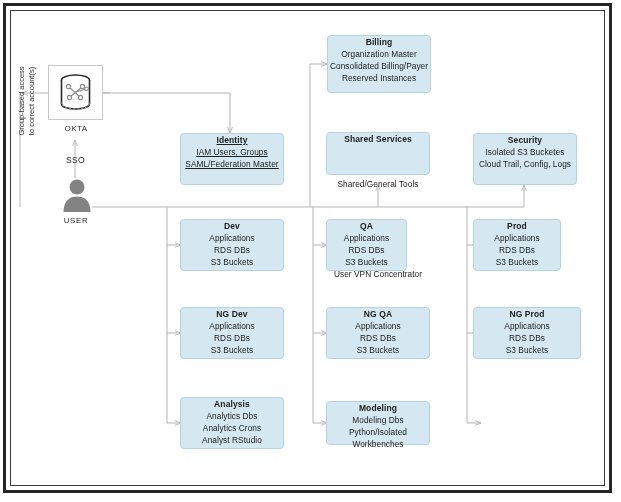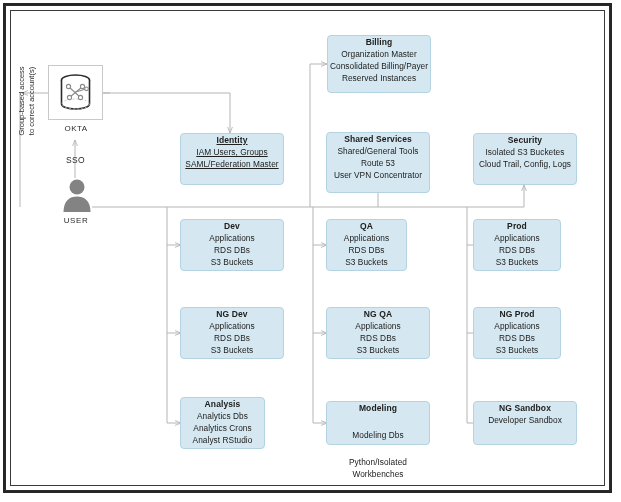--- a/index.html
+++ b/index.html
@@ -227,21 +227,21 @@
     <div class="n-line">Consolidated Billing/Payer</div>
     <div class="n-line">Reserved Instances</div>
   </div>
 
   <div class="node" style="left:180px; top:133px; width:104px; height:52px;text-decoration:underline;">
     <div class="n-title">Identity</div>
     <div class="n-line">IAM Users, Groups</div>
     <div class="n-line">SAML/Federation Master</div>
   </div>
 
-  <div class="node" style="left:326px; top:132px; width:104px; height:61px;">
+  <div class="node" style="left:326px; top:132px; width:104px; height:43px;gap:33px;">
     <div class="n-title">Shared Services</div>
     <div class="n-line">Shared/General Tools</div>
     <div class="n-line">Route 53</div>
     <div class="n-line">User VPN Concentrator</div>
   </div>
 
   <div class="node" style="left:473px; top:133px; width:104px; height:52px;">
     <div class="n-title">Security</div>
     <div class="n-line">Isolated S3 Bucketes</div>
     <div class="n-line">Cloud Trail, Config, Logs</div>
@@ -275,38 +275,34 @@
     <div class="n-line">S3 Buckets</div>
   </div>
 
   <div class="node" style="left:326px; top:307px; width:104px; height:52px;">
     <div class="n-title">NG QA</div>
     <div class="n-line">Applications</div>
     <div class="n-line">RDS DBs</div>
     <div class="n-line">S3 Buckets</div>
   </div>
 
-  <div class="node" style="left:473px; top:307px; width:88px; height:52px;">
+  <div class="node" style="left:473px; top:307px; width:108px; height:52px;">
     <div class="n-title">NG Prod</div>
     <div class="n-line">Applications</div>
     <div class="n-line">RDS DBs</div>
     <div class="n-line">S3 Buckets</div>
   </div>
 
-  <div class="node" style="left:180px; top:397px; width:85px; height:52px;">
+  <div class="node" style="left:180px; top:397px; width:104px; height:52px;">
     <div class="n-title">Analysis</div>
     <div class="n-line">Analytics Dbs</div>
     <div class="n-line">Analytics Crons</div>
     <div class="n-line">Analyst RStudio</div>
   </div>
 
-  <div class="node" style="left:326px; top:401px; width:104px; height:44px;gap:15px;">
+  <div class="node" style="left:326px; top:401px; width:104px; height:44px;">
     <div class="n-title">Modeling</div>
     <div class="n-line">Modeling Dbs</div>
     <div class="n-line">Python/Isolated Workbenches</div>
   </div>
 
-  <div class="node" style="left:473px; top:401px; width:104px; height:44px;">
-    <div class="n-title">NG Sandbox</div>
-    <div class="n-line">Developer Sandbox</div>
-  </div>
 
 </div>
 
 </body></html>

